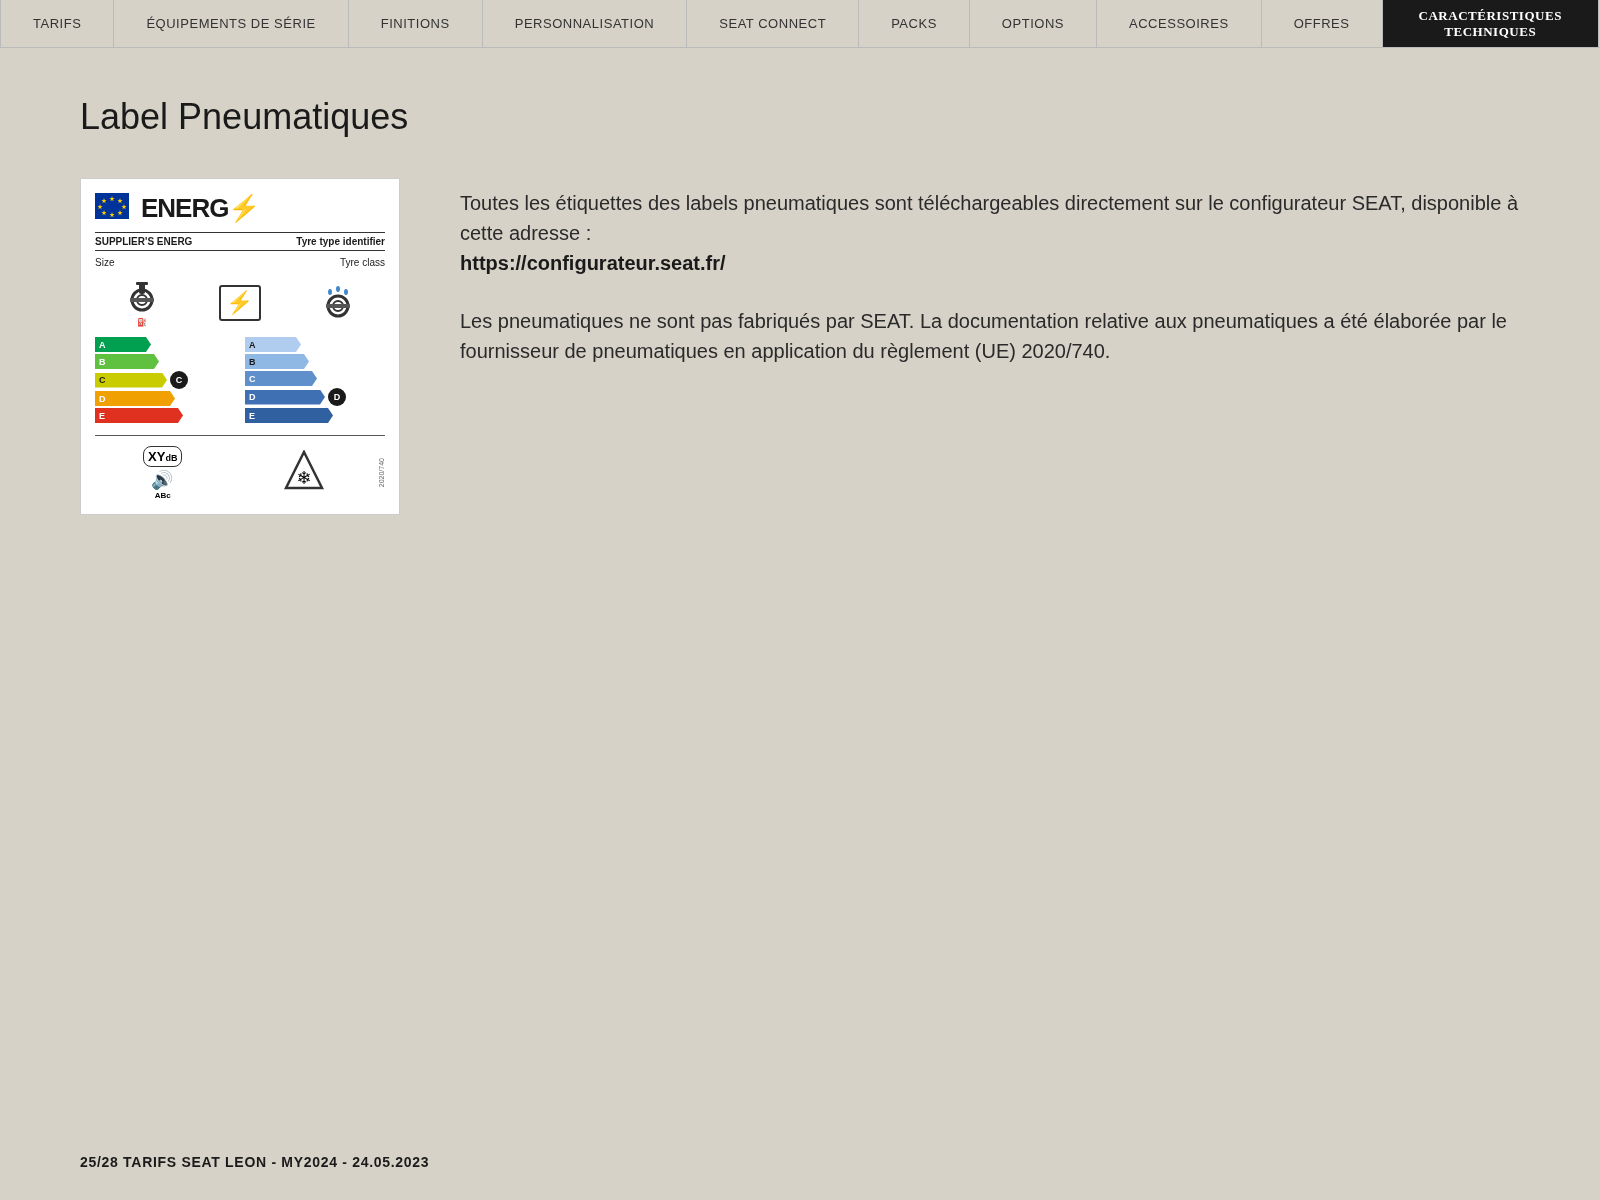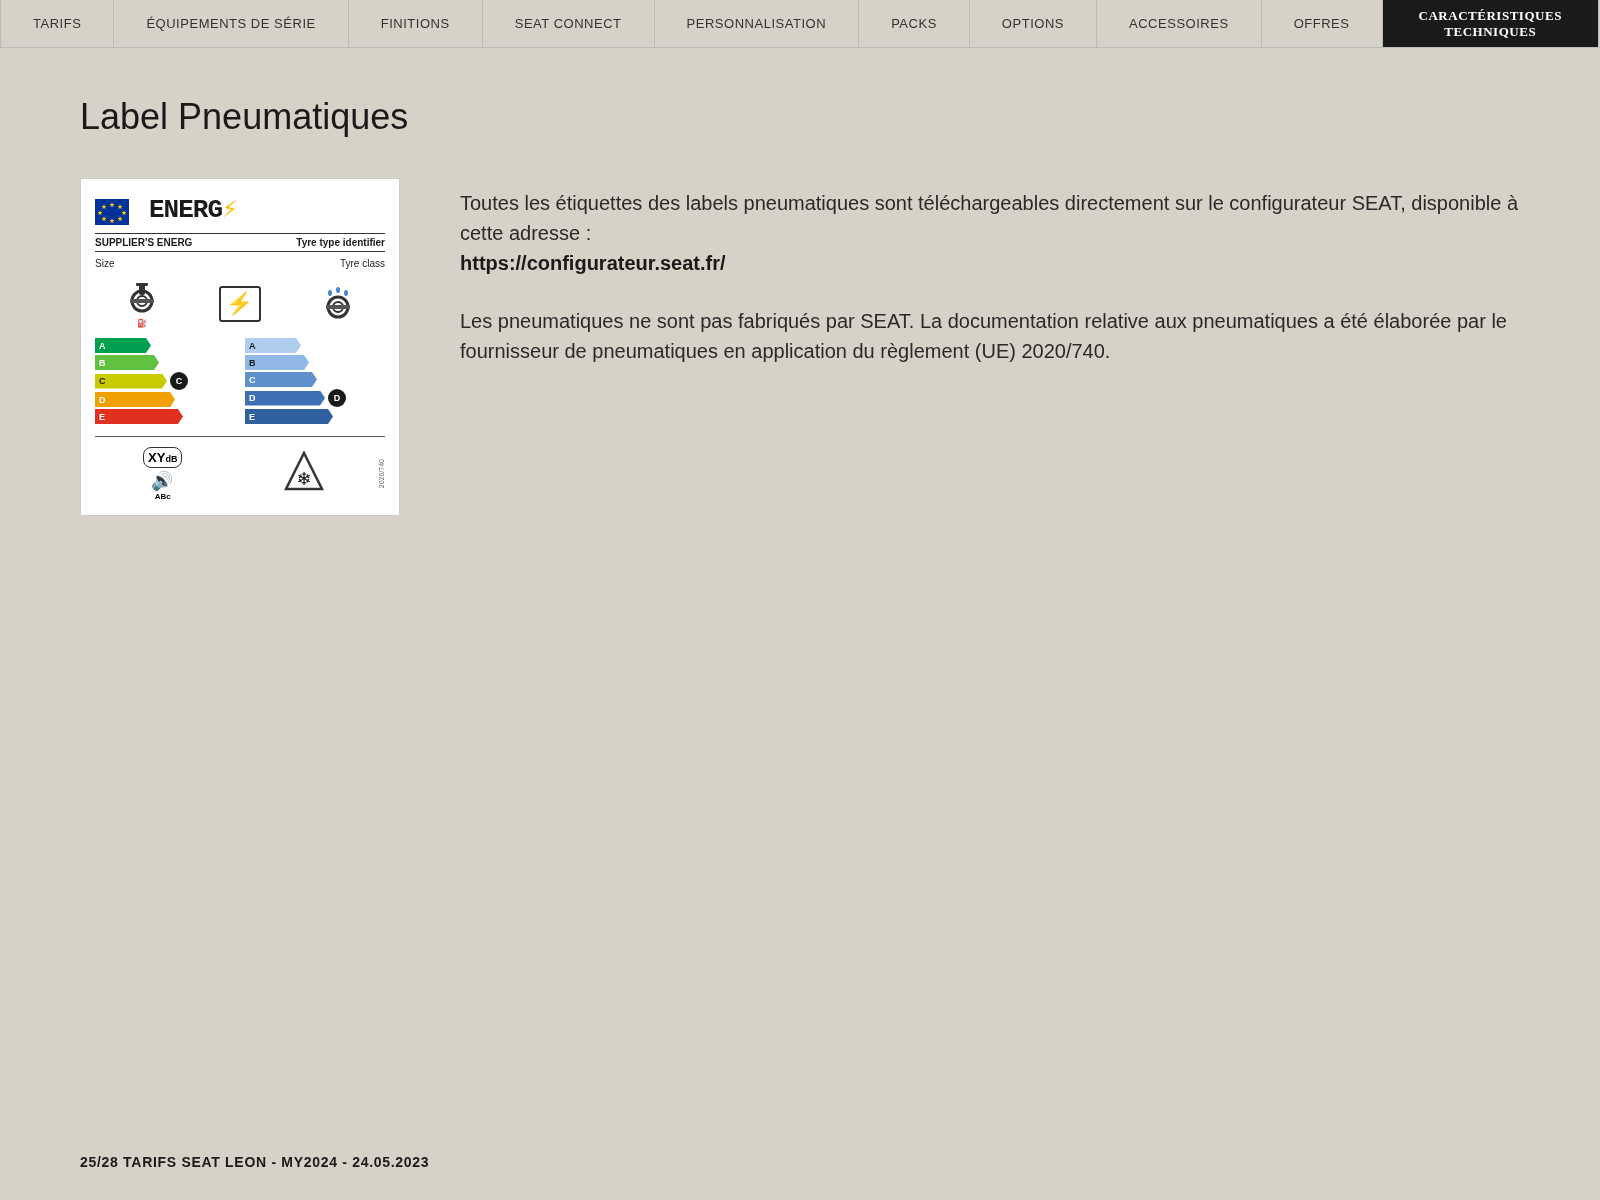--- a/index.html
+++ b/index.html
@@ -80,24 +80,23 @@
       width: 320px;
       min-width: 320px;
       background: #fff;
       border: 1px solid #ccc;
       padding: 14px;
       font-size: 11px;
     }
 
     .label-header {
       display: flex;
-      align-items: flex-end;
-      gap: 20px;
+      align-items: flex-start;
+      gap: 12px;
       margin-bottom: 8px;
-      font-family: Liberation Mono, monospace;
     }
 
     .label-meta {
       display: flex;
       justify-content: space-between;
       font-size: 10px;
       font-weight: 700;
       color: #1a1a1a;
       border-top: 1px solid #333;
       border-bottom: 1px solid #333;
@@ -182,22 +181,22 @@
       height: 26px;
     }
   </style>
 </head>
 <body>
 
 <nav>
   <div class="nav-item">TARIFS</div>
   <div class="nav-item">ÉQUIPEMENTS DE SÉRIE</div>
   <div class="nav-item">FINITIONS</div>
+  <div class="nav-item">PERSONNALISATION</div>
   <div class="nav-item">SEAT CONNECT</div>
-  <div class="nav-item">PERSONNALISATION</div>
   <div class="nav-item">PACKS</div>
   <div class="nav-item">OPTIONS</div>
   <div class="nav-item">ACCESSOIRES</div>
   <div class="nav-item">OFFRES</div>
   <div class="nav-item active" style="line-height:1.2; text-align:center; padding:0 36px;font-family:Liberation Serif, serif;">
     CARACTÉRISTIQUES<br>TECHNIQUES
   </div>
 </nav>
 
 <div class="content">

